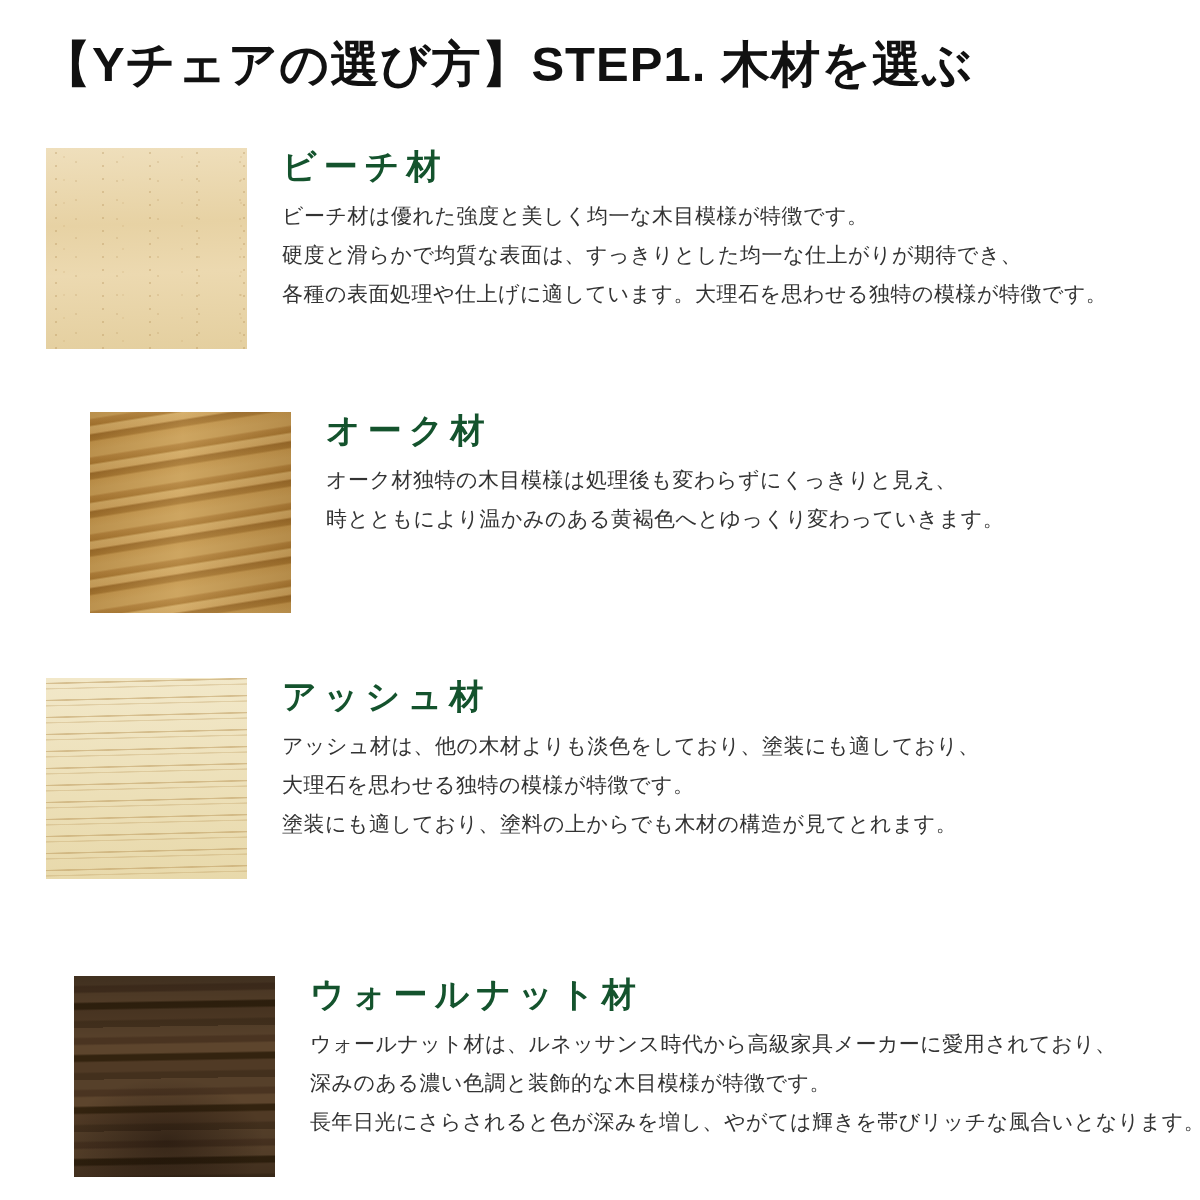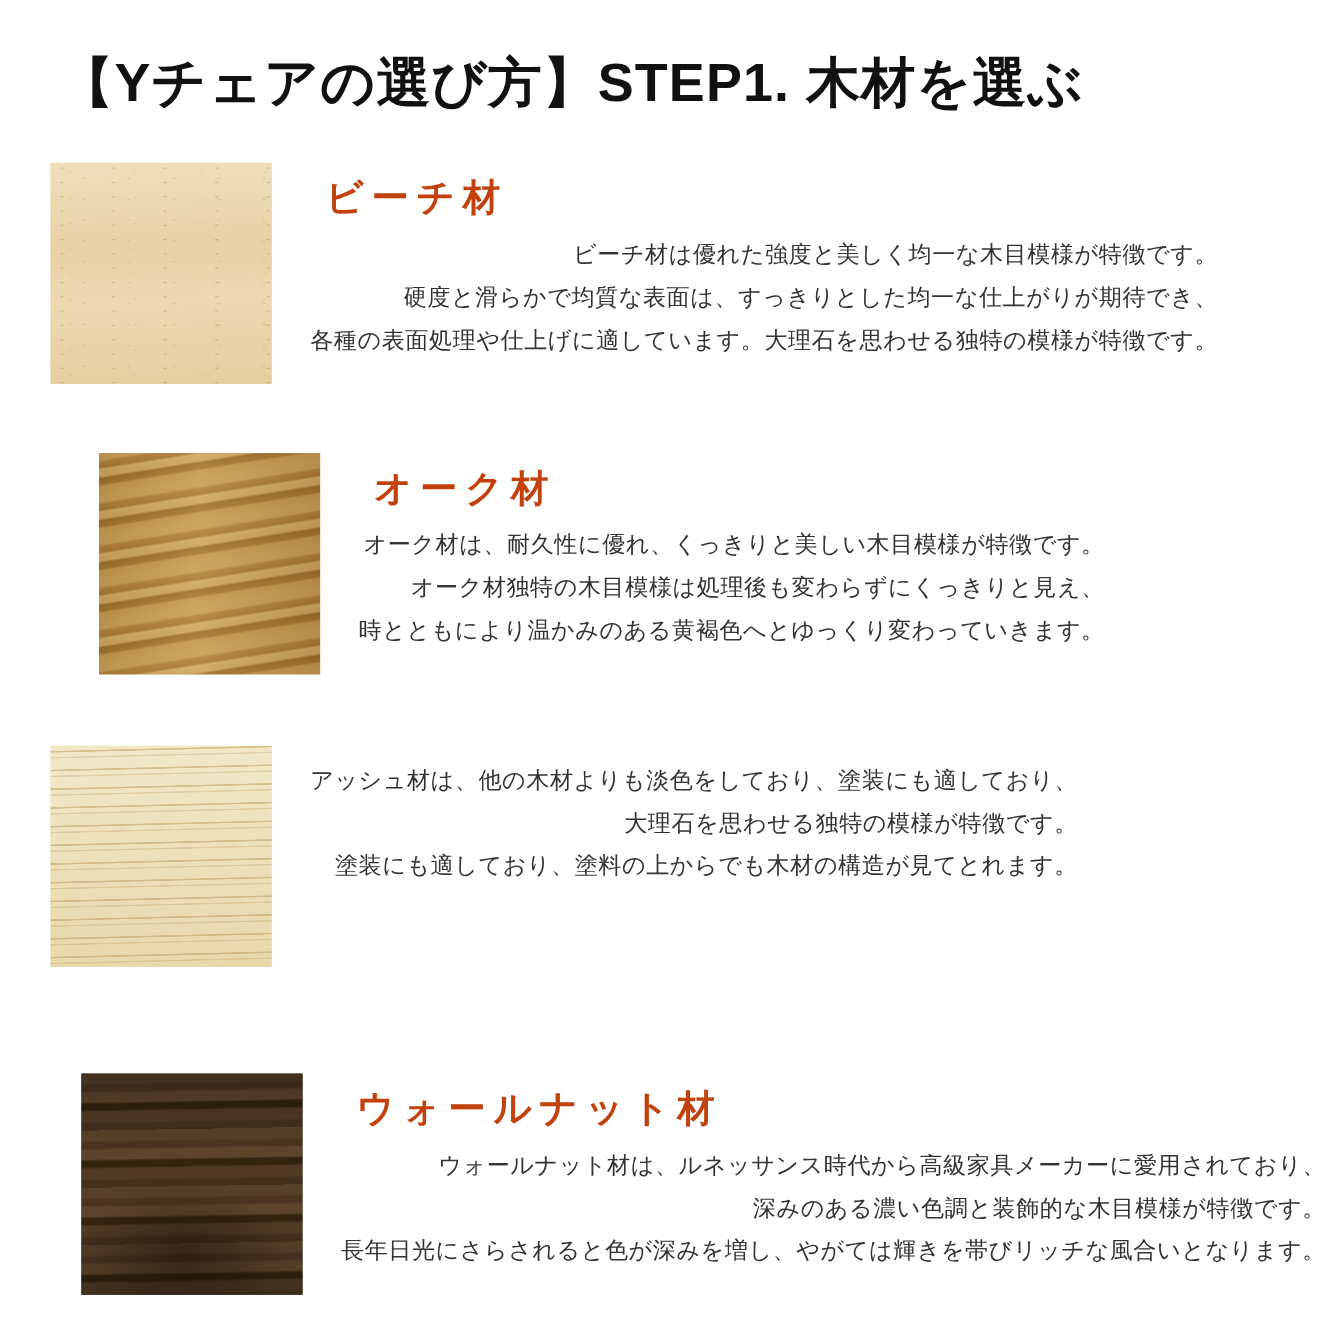--- a/index.html
+++ b/index.html
@@ -6,21 +6,21 @@
   .page{
     position:relative;
     width:1200px;height:1200px;
     background:#ffffff;
     font-family:"Liberation Sans","DejaVu Sans",sans-serif;
     overflow:hidden;
   }
   .title{
     position:absolute;
     left:42px;top:34px;
-    margin:12px;
+    margin:0;
     font-size:49px;
     line-height:1.25;
     font-weight:800;
     letter-spacing:1px;
     color:#111;
     white-space:nowrap;
   }
   .wood-section{
     position:absolute;
     left:46px;
@@ -31,37 +31,37 @@
   .wood-section.s0{top:148px;}
   .wood-section.s1{top:412px;padding-left:44px;}
   .wood-section.s2{top:678px;}
   .wood-section.s3{top:976px;padding-left:28px;}
   .swatch{
     flex:0 0 201px;
     width:201px;height:201px;
   }
   .info{margin-left:35px;min-width:0;}
   .wood-heading{
-    margin:14px;
+    margin:0;
     font-size:34px;
     line-height:36px;
     font-weight:700;
     letter-spacing:7px;
-    color:#c2410c;
+    color:#14532d;
     white-space:nowrap;
   }
   .desc{
     margin:12px 0 0 0;
     font-size:21px;
     line-height:39px;
     letter-spacing:0.5px;
     color:#333;
     white-space:nowrap;
   }
-  .desc span{display:block;text-align:right;}
+  .desc span{display:block;}
 
   
   .sw-beech{
     background-color:#e9d5ab;
     background-image:
       radial-gradient(3px 1px at 10px 5px,  rgba(166,124,62,.38) 0 45%, rgba(166,124,62,0) 70%),
       radial-gradient(2.5px 1px at 30px 14px, rgba(166,124,62,.26) 0 45%, rgba(166,124,62,0) 70%),
       radial-gradient(3px 1px at 18px 9px,  rgba(190,150,90,.22) 0 45%, rgba(190,150,90,0) 70%),
       linear-gradient(178deg,#efdfbc 0%,#e7d2a4 38%,#ecd9b0 62%,#e4cf9f 100%);
     background-size:47px 13px,41px 19px,59px 23px,100% 100%;
@@ -119,30 +119,30 @@
         <span>各種の表面処理や仕上げに適しています。大理石を思わせる独特の模様が特徴です。</span>
       </p>
     </div>
   </section>
 
   <section class="wood-section s1">
     <div class="swatch sw-oak"></div>
     <div class="info">
       <h2 class="wood-heading">オーク材</h2>
       <p class="desc">
-        <span>オーク材は、耐久性に優れ、くっきりと美しい木目模様が特徴です。</span>
         <span>オーク材独特の木目模様は処理後も変わらずにくっきりと見え、</span>
         <span>時とともにより温かみのある黄褐色へとゆっくり変わっていきます。</span>
       </p>
     </div>
   </section>
 
   <section class="wood-section s2">
     <div class="swatch sw-ash"></div>
     <div class="info">
+      <h2 class="wood-heading">アッシュ材</h2>
       <p class="desc">
         <span>アッシュ材は、他の木材よりも淡色をしており、塗装にも適しており、</span>
         <span>大理石を思わせる独特の模様が特徴です。</span>
         <span>塗装にも適しており、塗料の上からでも木材の構造が見てとれます。</span>
       </p>
     </div>
   </section>
 
   <section class="wood-section s3">
     <div class="swatch sw-walnut"></div>

